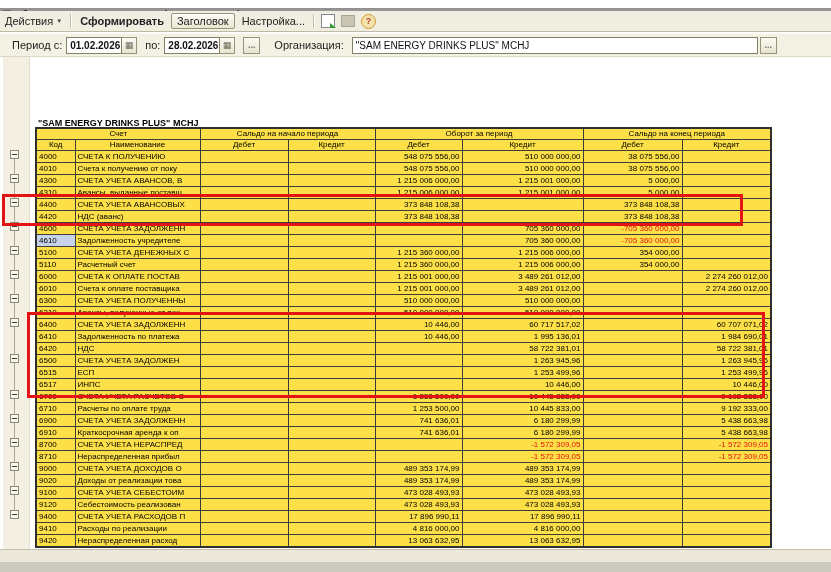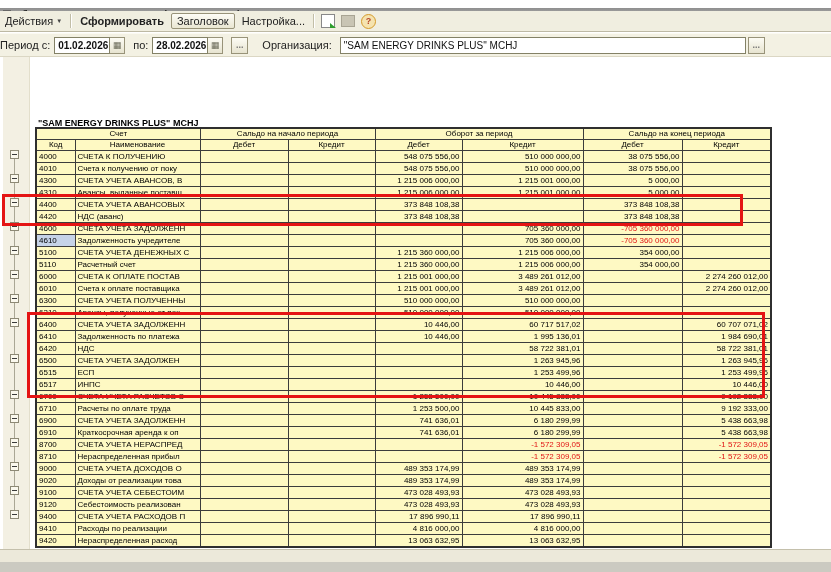--- a/index.html
+++ b/index.html
@@ -32,21 +32,21 @@
   .tb-sep { width:1px; height:14px; background:#c2bea7; margin:0 3px; border-right:1px solid #fff; }
   .icon-export { width:12px; height:12px; background:#fff; border:1px solid #888; position:relative; margin:0 3px; }
   .icon-export::after { content:''; position:absolute; right:-2px; bottom:-1px; border-left:6px solid #2e9e2e; border-top:5px solid transparent; border-bottom:0 solid transparent; }
   .icon-print { width:12px; height:10px; background:#c9c5b4; border:1px solid #a8a493; margin:0 3px; }
   .icon-help { width:13px; height:13px; border-radius:50%; border:1px solid #d49a2a; background:#f5e3af;
     color:#b5452a; font-size:9px; font-weight:bold; display:flex; align-items:center; justify-content:center; margin-left:3px; }
   
   .filterbar {
     position:absolute; left:0; top:33px; width:831px; height:24px;
     background:var(--filter-bg,#f3f1e3); border-top:1px solid #fbfaf2; border-bottom:1px solid #dbd7c4;
-    display:flex; align-items:center; padding-left:0; box-sizing:border-box;
+    display:flex; align-items:center; padding-left:12px; box-sizing:border-box;
     font-size:11px; color:#222; white-space:nowrap;
   }
   .f-label { margin-right:4px; }
   .input { background:#fff; border:1px solid #838166; height:17px; box-sizing:border-box;
     font-size:10px; color:#111; display:flex; align-items:center; padding:0 3px; overflow:hidden; }
   .date-input { width:56px;font-weight:bold; }
   .org-input { width:406px; }
   .cal-btn { width:15px; height:17px; box-sizing:border-box; border:1px solid #989379; border-left:none;
     background:linear-gradient(#fcfbf4,#e7e4d0); color:#6b6b5a; font-size:9px;
     display:flex; align-items:center; justify-content:center; }
@@ -58,21 +58,21 @@
   
   .report { position:absolute; left:0; top:57px; width:831px; height:492px; background:#fff; }
   .group-margin { position:absolute; left:3px; top:57px; width:27px; height:492px;
     background:var(--margin-bg,#f3f0e3); border-right:1px solid #e3dfcc; box-sizing:border-box; }
   .company { position:absolute; left:38px; top:61px; font-size:9px; font-weight:bold; color:#000; }
   .rtitle { position:absolute; left:35px; top:73px; width:735px; text-align:center; font-size:13px; font-weight:bold; color:#000; }
   .rperiod { position:absolute; left:35px; top:90px; width:735px; text-align:center; font-size:9.5px; font-weight:bold; color:#000; }
   .rnote { position:absolute; left:38px; top:104px; font-size:9px; color:#000; }
   
   table.osv { position:absolute; left:35px; top:127px; border-collapse:collapse; table-layout:fixed;
-    font-size:8px; color:#000; background:#fef9c3; border:2px solid #2f2f2f; }
+    font-size:8px; color:#000; background:#fde047; border:2px solid #2f2f2f; }
   .osv th, .osv td { border:1px solid #3c3c3c; padding:0 2px; overflow:hidden; white-space:nowrap; box-sizing:content-box; }
   .osv thead th { height:10px; line-height:10px; font-weight:normal; text-align:center; }
   .osv tbody td { height:11px; line-height:11px; }
   .osv td.num { text-align:right; }
   .osv td.code { text-align:left; }
   .osv td.sel { background:var(--selected-cell,#c6d3e8); }
   .osv td.neg { color:var(--negative-red,#e01515); }
   
   #tree { position:absolute; left:3px; top:149px; width:27px; height:400px; }
   #treeline { position:absolute; left:11px; width:1px; background:#aaa795; }

